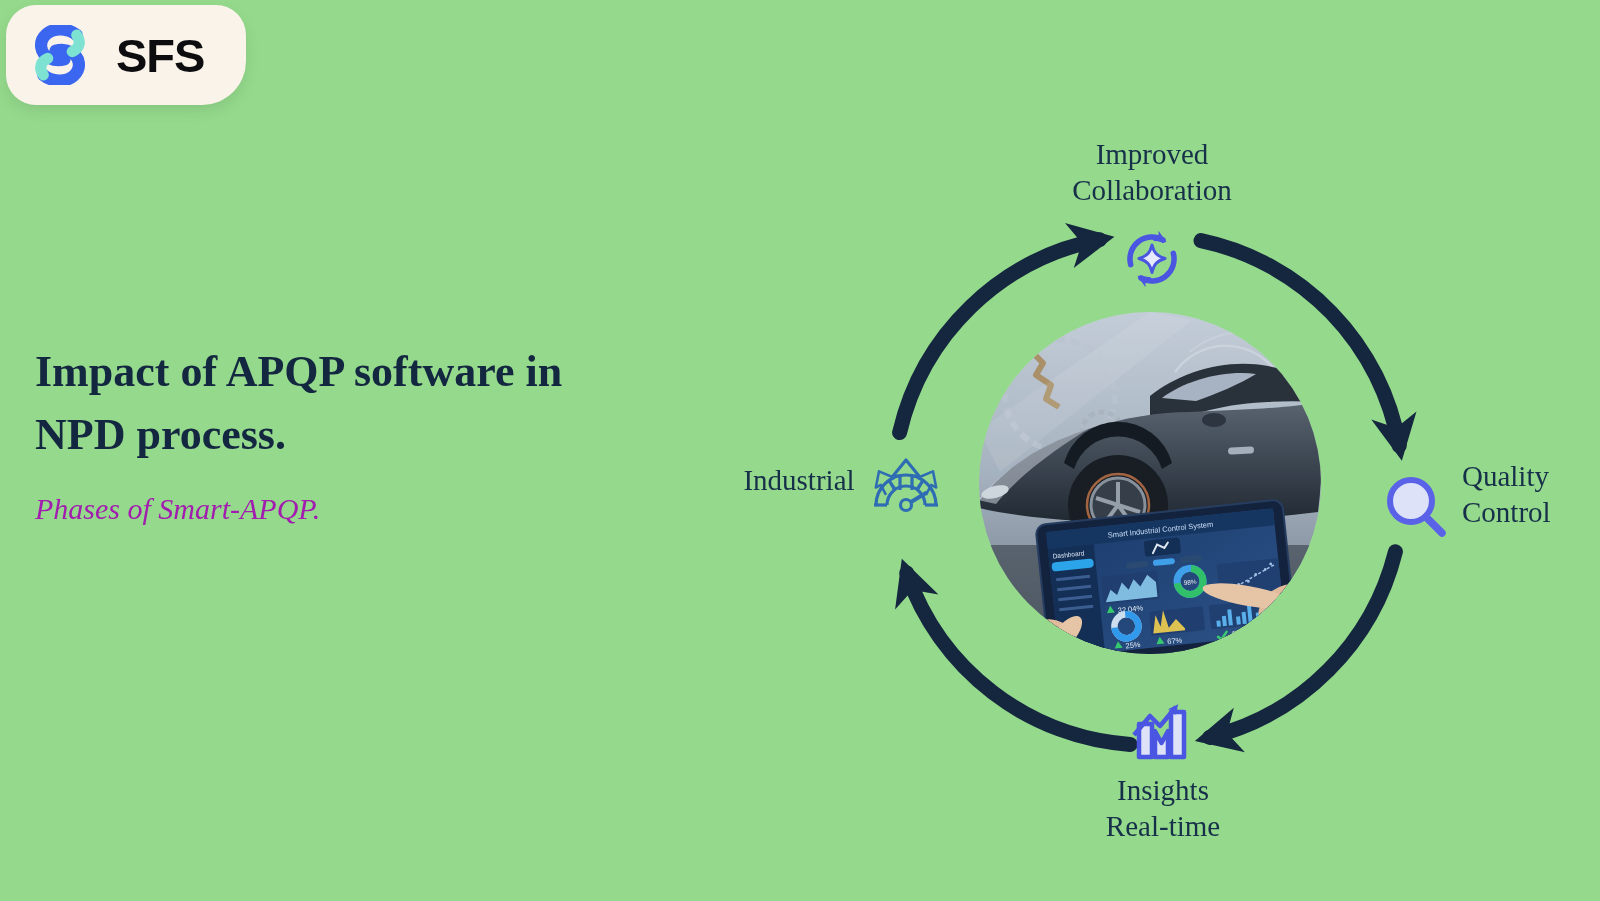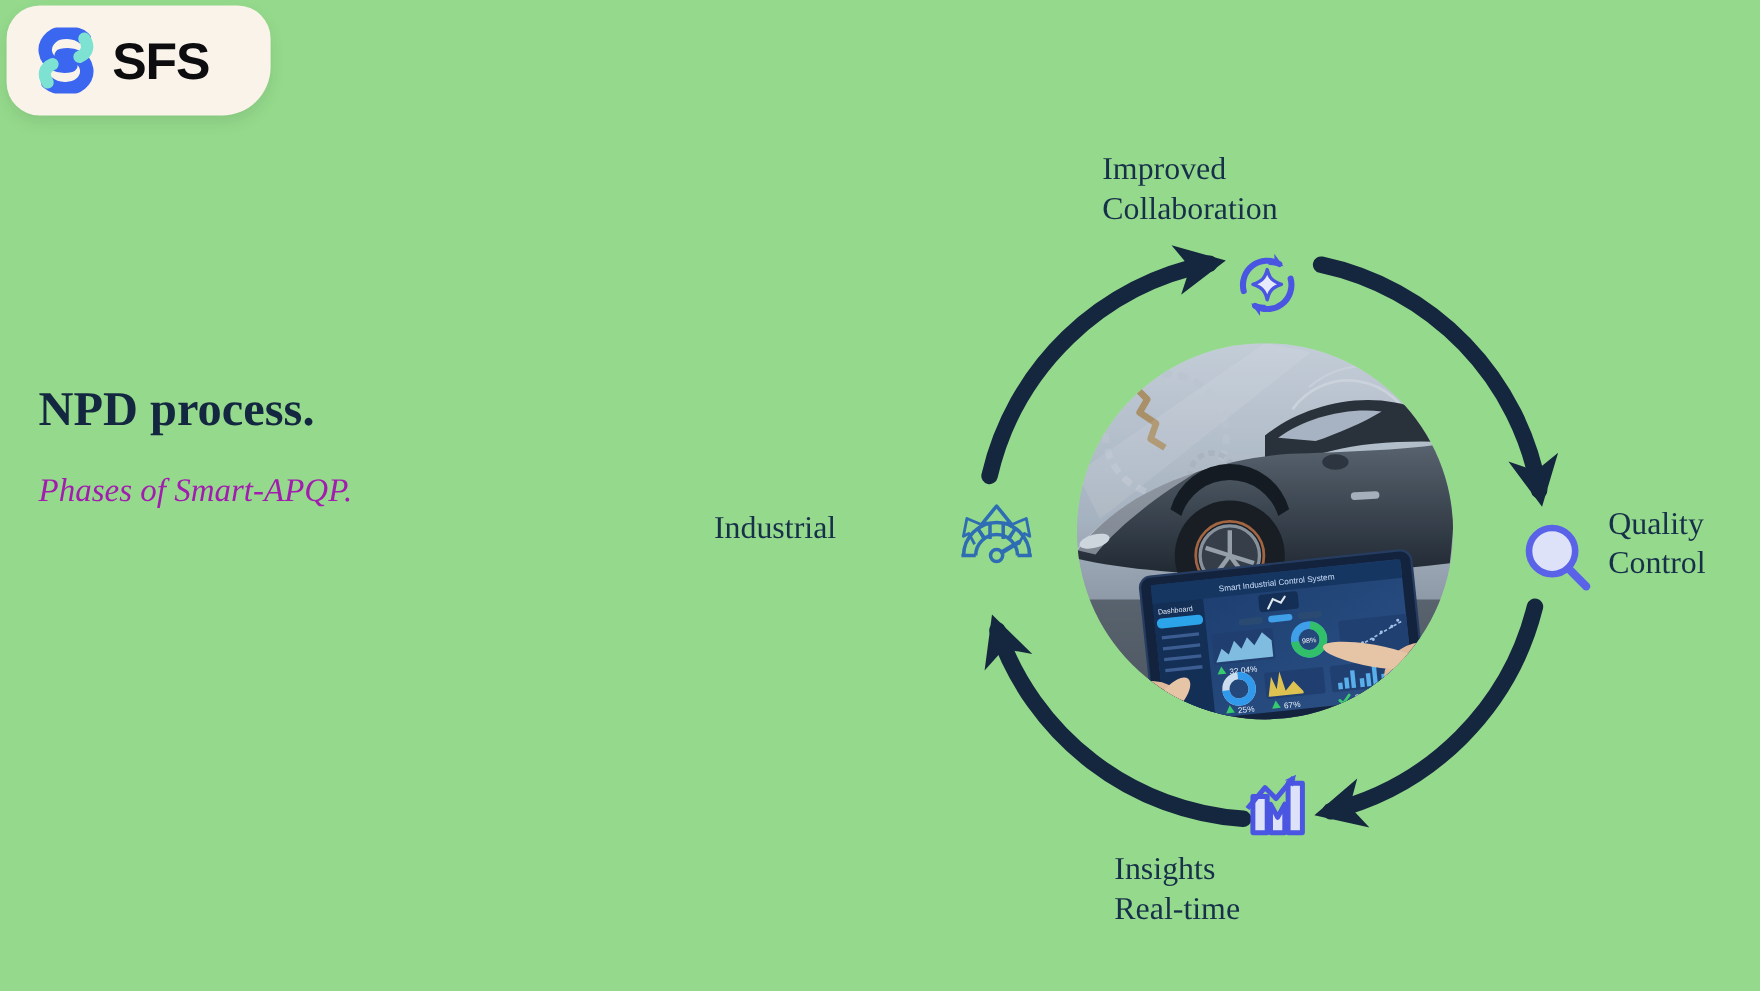--- a/index.html
+++ b/index.html
@@ -10,36 +10,36 @@
     overflow:hidden;
     font-family:"Liberation Serif","DejaVu Serif",serif;
   }
   
   .logo-card{
     position:absolute;left:6px;top:5px;
     width:240px;height:100px;
     background:#faf3ea;
     border-radius:30px 30px 44px 30px;
     box-shadow:0 6px 14px rgba(20,40,30,.10);
-    display:flex;align-items:center;gap:14px;
+    display:flex;align-items:center;gap:28px;
     padding-left:26px;box-sizing:border-box;
   }
   .logo-text{
     font-family:"Liberation Sans","DejaVu Sans",sans-serif;
     font-weight:700;font-size:47px;letter-spacing:-1px;color:#0d0d0f;
   }
   
   .headline{position:absolute;left:35px;top:340px;width:660px;color:#142740;}
   .headline .t-line{font-weight:700;font-size:44px;line-height:63px;}
   .subtitle{margin-top:26px;font-style:italic;font-size:30px;color:#a21caf;}
   
   .node-label{
     position:absolute;color:#17304a;font-size:29px;line-height:36px;
   }
-  .node-label.center{text-align:left;width:300px;}
+  .node-label.center{text-align:center;width:300px;}
   .lbl-top{left:1002px;top:136px;}
   .lbl-right{left:1462px;top:458px;text-align:left;width:220px;}
   .lbl-bottom{left:1013px;top:772px;}
   .lbl-left{left:649px;top:462px;}
   svg.scene{position:absolute;left:0;top:0;}
 </style>
 </head>
 <body>
 
 <div class="canvas">
@@ -48,20 +48,21 @@
     <svg width="56" height="60" viewBox="0 0 50 54">
       <path d="M40 9 C33 3 20 2 13 8 C5 15 7 26 16 30 C20 32 25 32 29 31" fill="none" stroke="#3b66f0" stroke-width="11" stroke-linecap="round"></path>
       <path d="M10 45 C17 51 30 52 37 46 C45 39 43 28 34 24 C30 22 25 22 21 23" fill="none" stroke="#3b66f0" stroke-width="11" stroke-linecap="round"></path>
       <path d="M40 9 C44 15 43 21 36 24" fill="none" stroke="#7de2d2" stroke-width="10" stroke-linecap="round"></path>
       <path d="M10 45 C6 39 7 33 14 30" fill="none" stroke="#7de2d2" stroke-width="10" stroke-linecap="round"></path>
     </svg>
     <span class="logo-text">SFS</span>
   </div>
 
   <div class="headline">
+    <div class="t-line">Impact of APQP software in</div>
     <div class="t-line">NPD process.</div>
     <div class="subtitle">Phases of Smart-APQP.</div>
   </div>
 
   <svg class="scene" width="1600" height="901" viewBox="0 0 1600 901">
     <defs>
       <marker id="arrowhead" viewBox="0 0 10 10" refX="6.5" refY="5" markerWidth="3.4" markerHeight="3.4" orient="auto">
         <path d="M0.5,0.5 L9.5,5 L0.5,9.5 L3,5 Z" fill="#14273f"></path>
       </marker>
       <marker id="miniarrow" viewBox="0 0 10 10" refX="6" refY="5" markerWidth="2.6" markerHeight="2.6" orient="auto">

